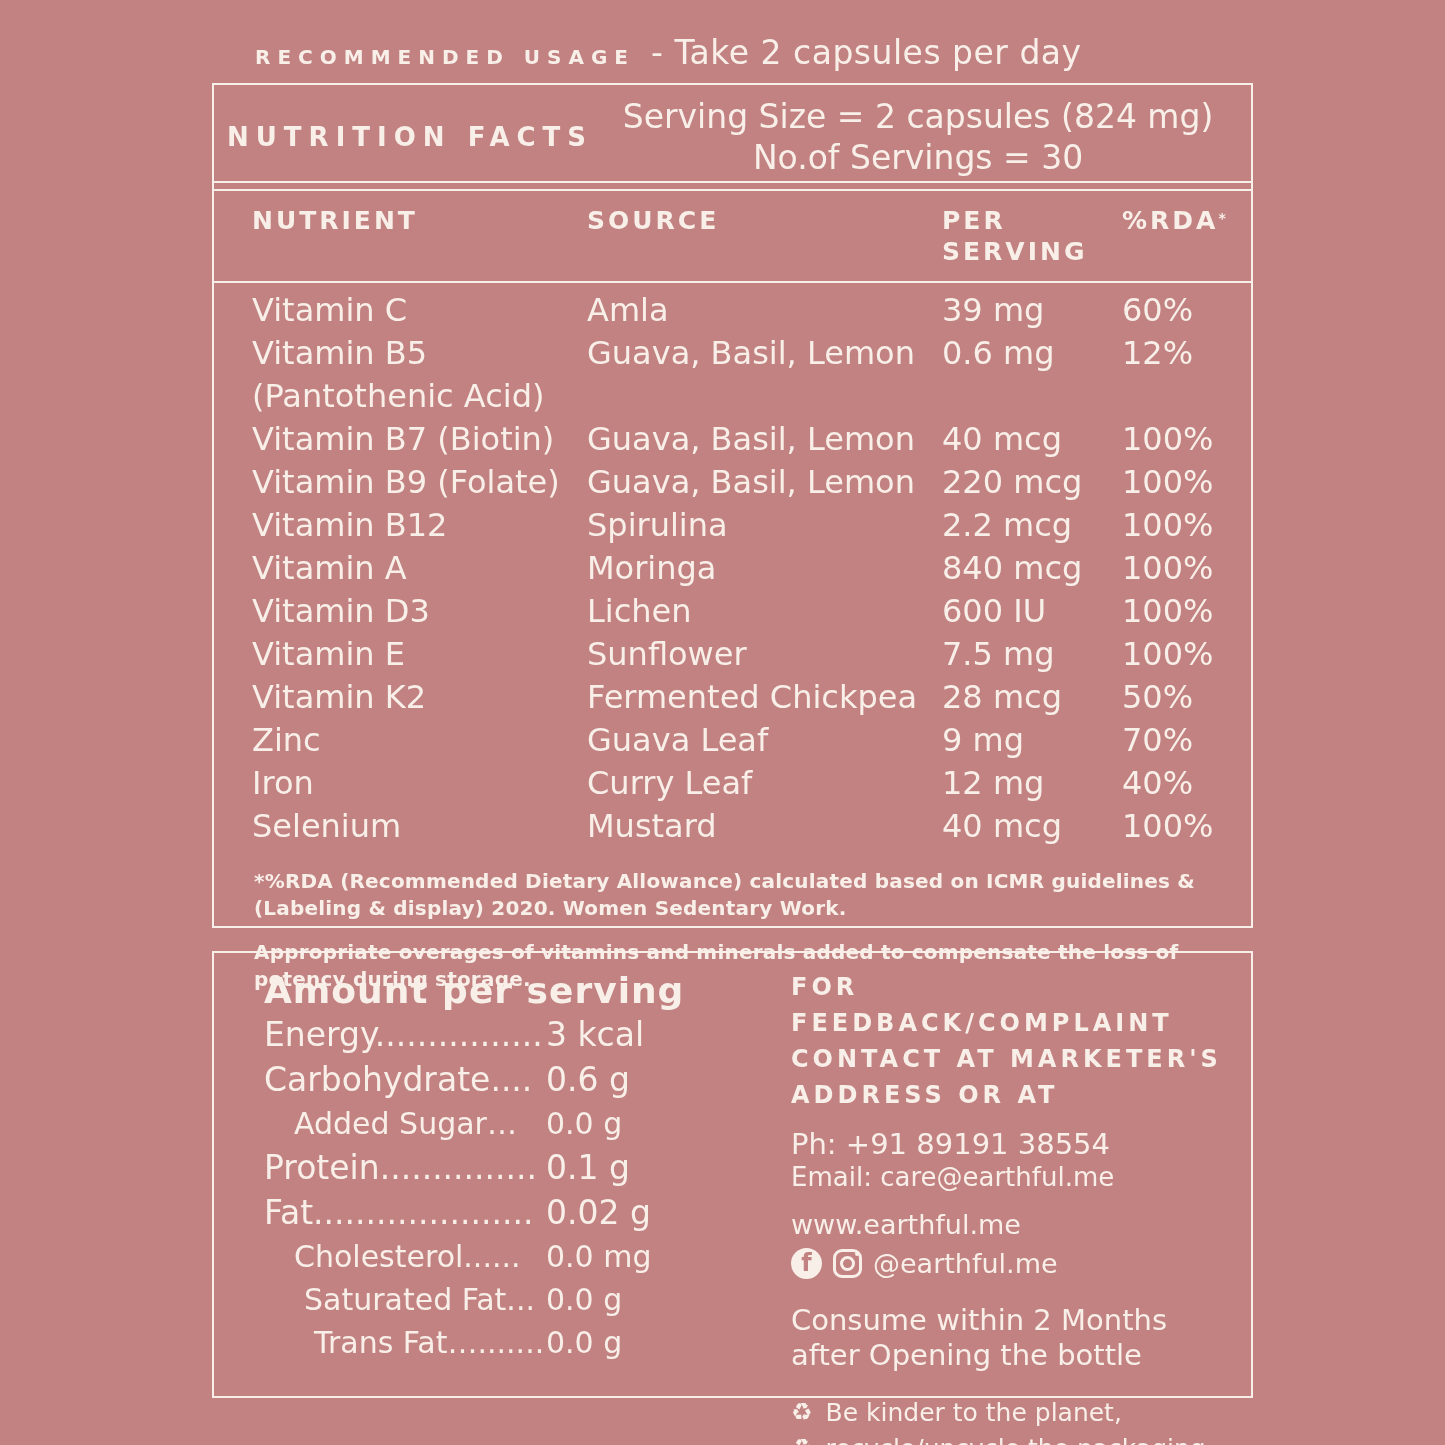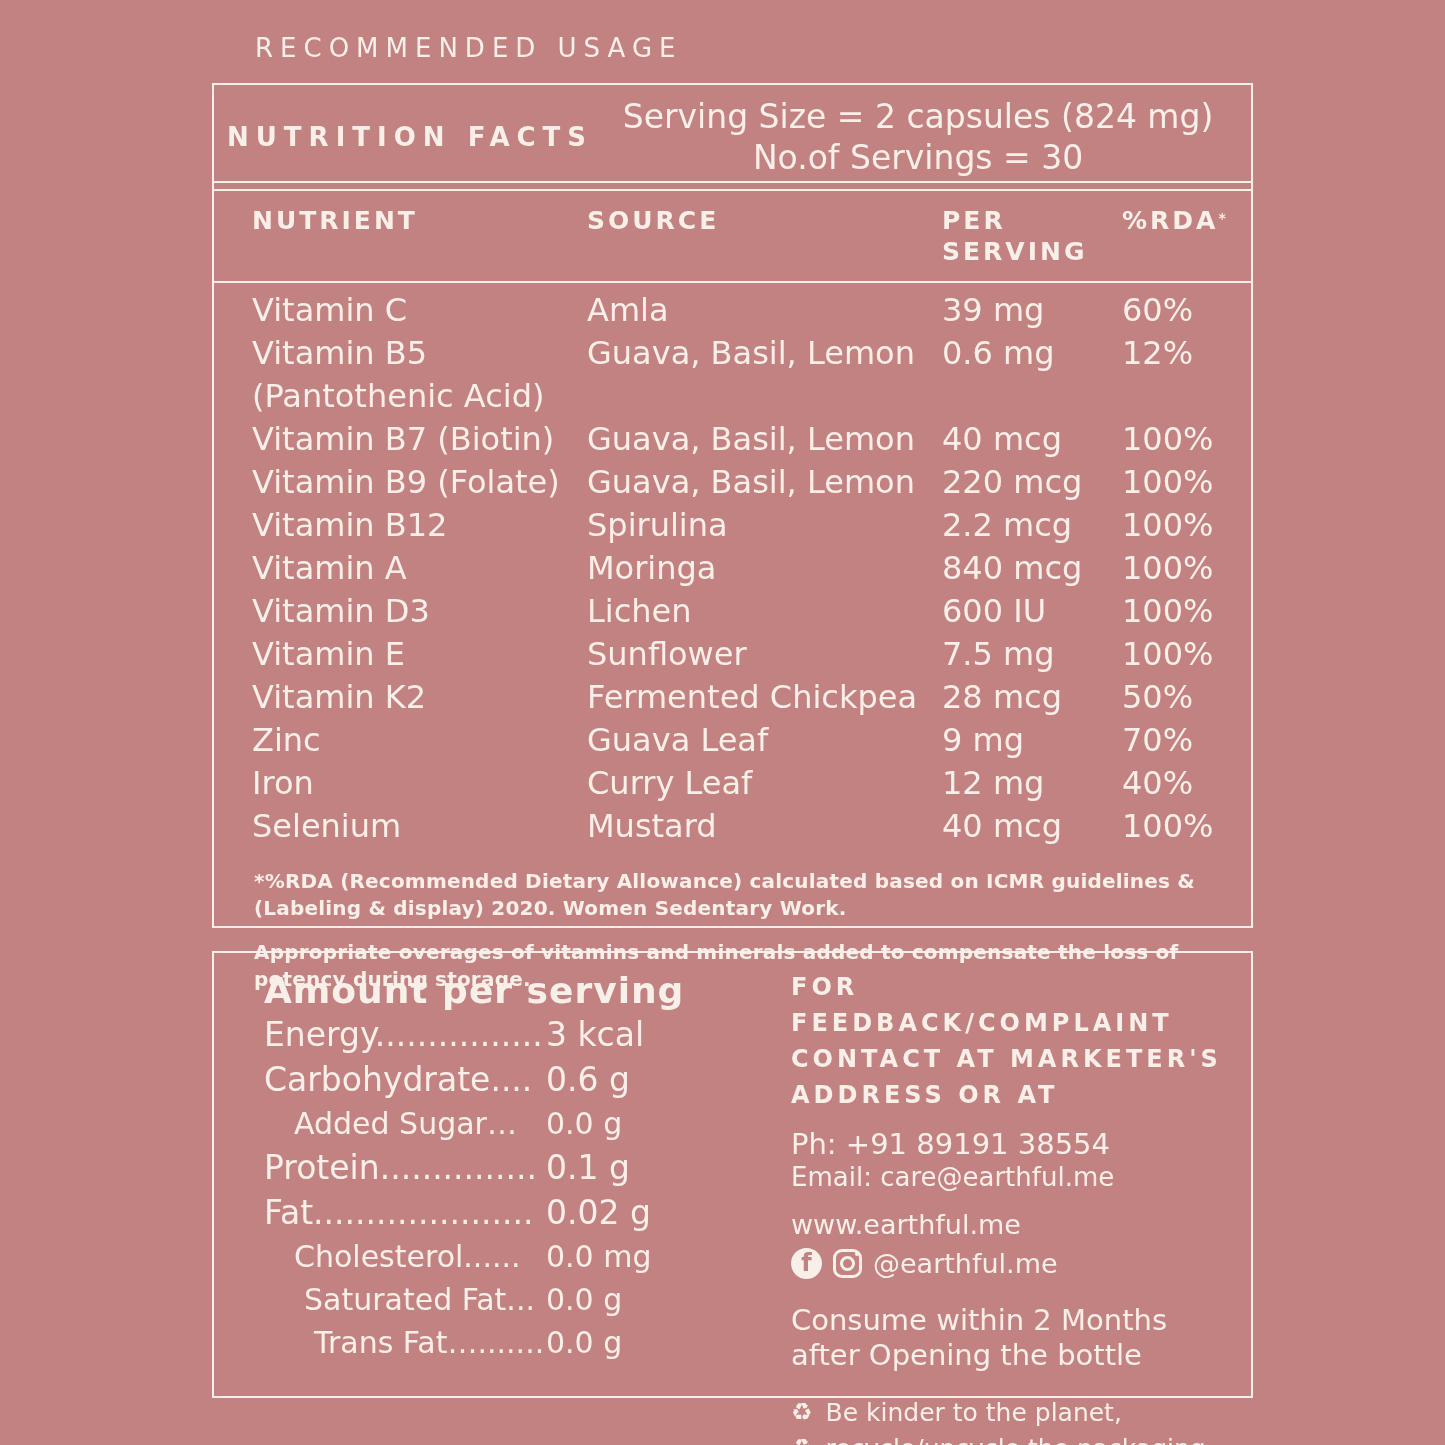--- a/index.html
+++ b/index.html
@@ -10,21 +10,21 @@
     color:#f9efe9;
     overflow:hidden;
   }
   .page { position:relative; width:1445px; height:1445px; background:#c18281; }
 
   
   .usage-line {
     position:absolute; left:255px; top:33px;
     display:flex; align-items:baseline; gap:16px; white-space:nowrap;
   }
-  .usage-label { font-weight:normal; font-size:26px; letter-spacing:7px; }
+  .usage-label { font-weight:bold; font-size:20px; letter-spacing:7px; }
   .usage-text  { font-size:33px; letter-spacing:0.5px; }
 
   
   .box { position:absolute; left:212px; width:1041px; border:2.5px solid #f9efe9; }
 
   
   .facts-box { top:83px; height:108px; display:flex; align-items:center; }
   .facts-title { flex:0 0 auto; margin-left:13px; font-weight:bold; font-size:26px; letter-spacing:7px; }
   .facts-serving { flex:1 1 auto; text-align:center; font-size:33px; line-height:41px; padding-right:8px; }
 
@@ -89,20 +89,21 @@
     width:4px; height:4px; background:#f9efe9; border-radius:50%;
   }
 </style>
 </head>
 <body>
 
 <div class="page">
 
   <div class="usage-line">
     <span class="usage-label">RECOMMENDED USAGE</span>
+    <span class="usage-text">- Take 2 capsules per day</span>
   </div>
 
   <div class="box facts-box">
     <div class="facts-title">NUTRITION FACTS</div>
     <div class="facts-serving">
       <div>Serving Size = 2 capsules (824 mg)</div>
       <div>No.of Servings = 30</div>
     </div>
   </div>
 

